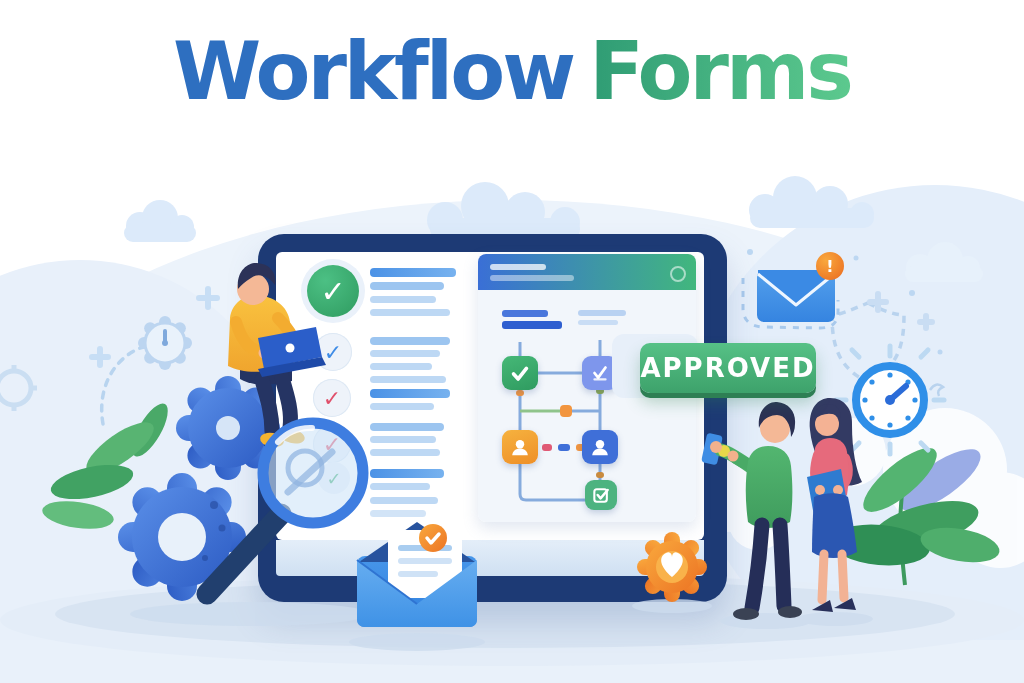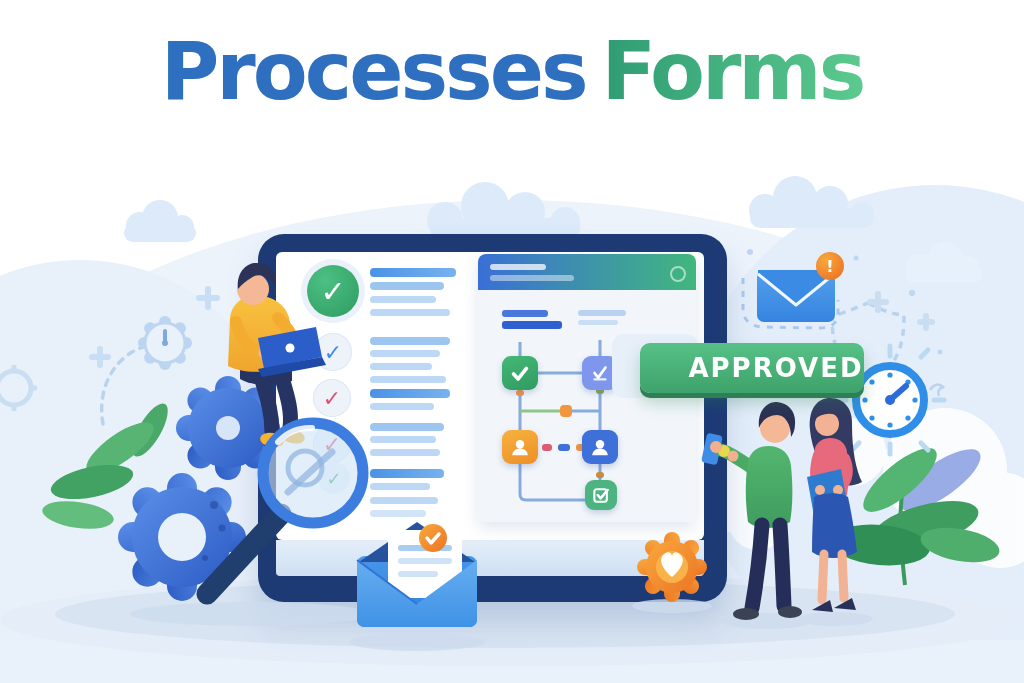--- a/index.html
+++ b/index.html
@@ -56,21 +56,21 @@
   .nd-orange{background:linear-gradient(160deg,#f6b23f,#ee8f27);}
   .nd-blue{background:#3f6fd8;}
   .nd-green2{background:#4db380;width:32px;height:30px;}
   .fwires{position:absolute;left:0;top:0;}
   
   .stamp-backdrop{position:absolute;left:612px;top:334px;width:86px;height:64px;border-radius:12px;
                   background:#e7eff9;z-index:15;}
   .stamp{position:absolute;left:640px;top:343px;width:176px;height:50px;z-index:30;
          background:linear-gradient(180deg,var(--stamp_top),var(--stamp_bottom));
          border-radius:10px;display:flex;align-items:center;justify-content:center;
-         box-shadow:0 5px 0 var(--stamp_shadow),0 10px 16px rgba(47,129,84,.30);padding-left:48px;}
+         box-shadow:0 5px 0 var(--stamp_shadow),0 10px 16px rgba(47,129,84,.30);}
   .stamp span{color:#fff;font-weight:800;font-size:26px;letter-spacing:2px;}
 </style>
 </head>
 <body>
 
 <div class="stage">
 
   <svg class="underlay" width="1024" height="683" viewBox="0 0 1024 683">
     <defs>
       <linearGradient id="envG" x1="0" y1="0" x2="0" y2="1">
@@ -207,21 +207,21 @@
       <path d="M758 274 L796 305 L834 274" stroke="#eef6ff" stroke-width="3" fill="none" stroke-linejoin="round"></path>
     </g>
     <g>
       <circle cx="830" cy="266" r="14" fill="url(#badgeG)"></circle>
       <text x="830" y="272" font-size="16" font-weight="bold" fill="#ffffff" text-anchor="middle">!</text>
     </g>
     <path d="M743 278 L743 308 Q743 326 763 327 L820 328 Q838 328 838 312 L838 300" stroke="#a8c9ec" stroke-width="3" stroke-dasharray="6 7" fill="none"></path>
   </svg>
 
   <div class="title">
-    <span class="t-blue">Processes</span><span class="t-green">Forms</span>
+    <span class="t-blue">Workflow</span><span class="t-green">Forms</span>
   </div>
 
   <div class="tablet">
     <div class="bezel-strip"></div>
     <div class="screen">
 
       <div>
         <div class="ccircle c-big abs" style="left:31px;top:13px;">
             <span>✓</span>
           </div>

